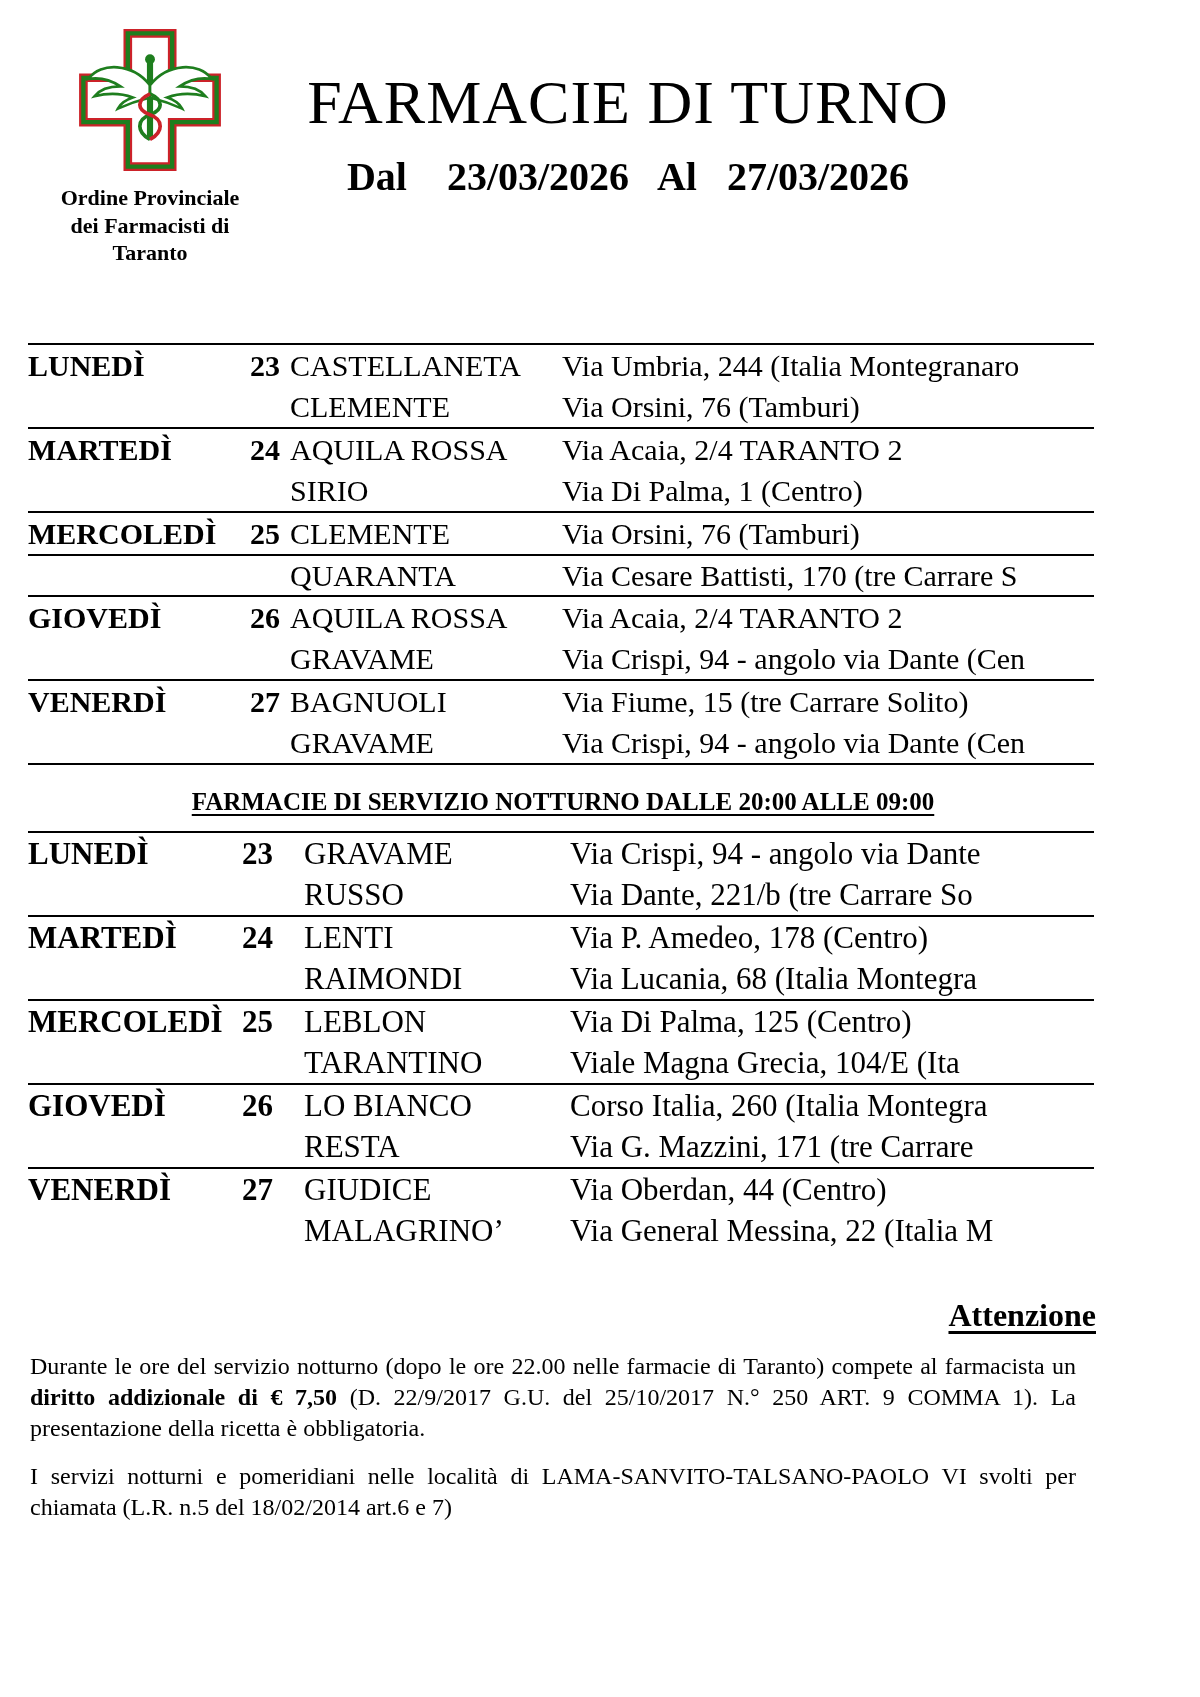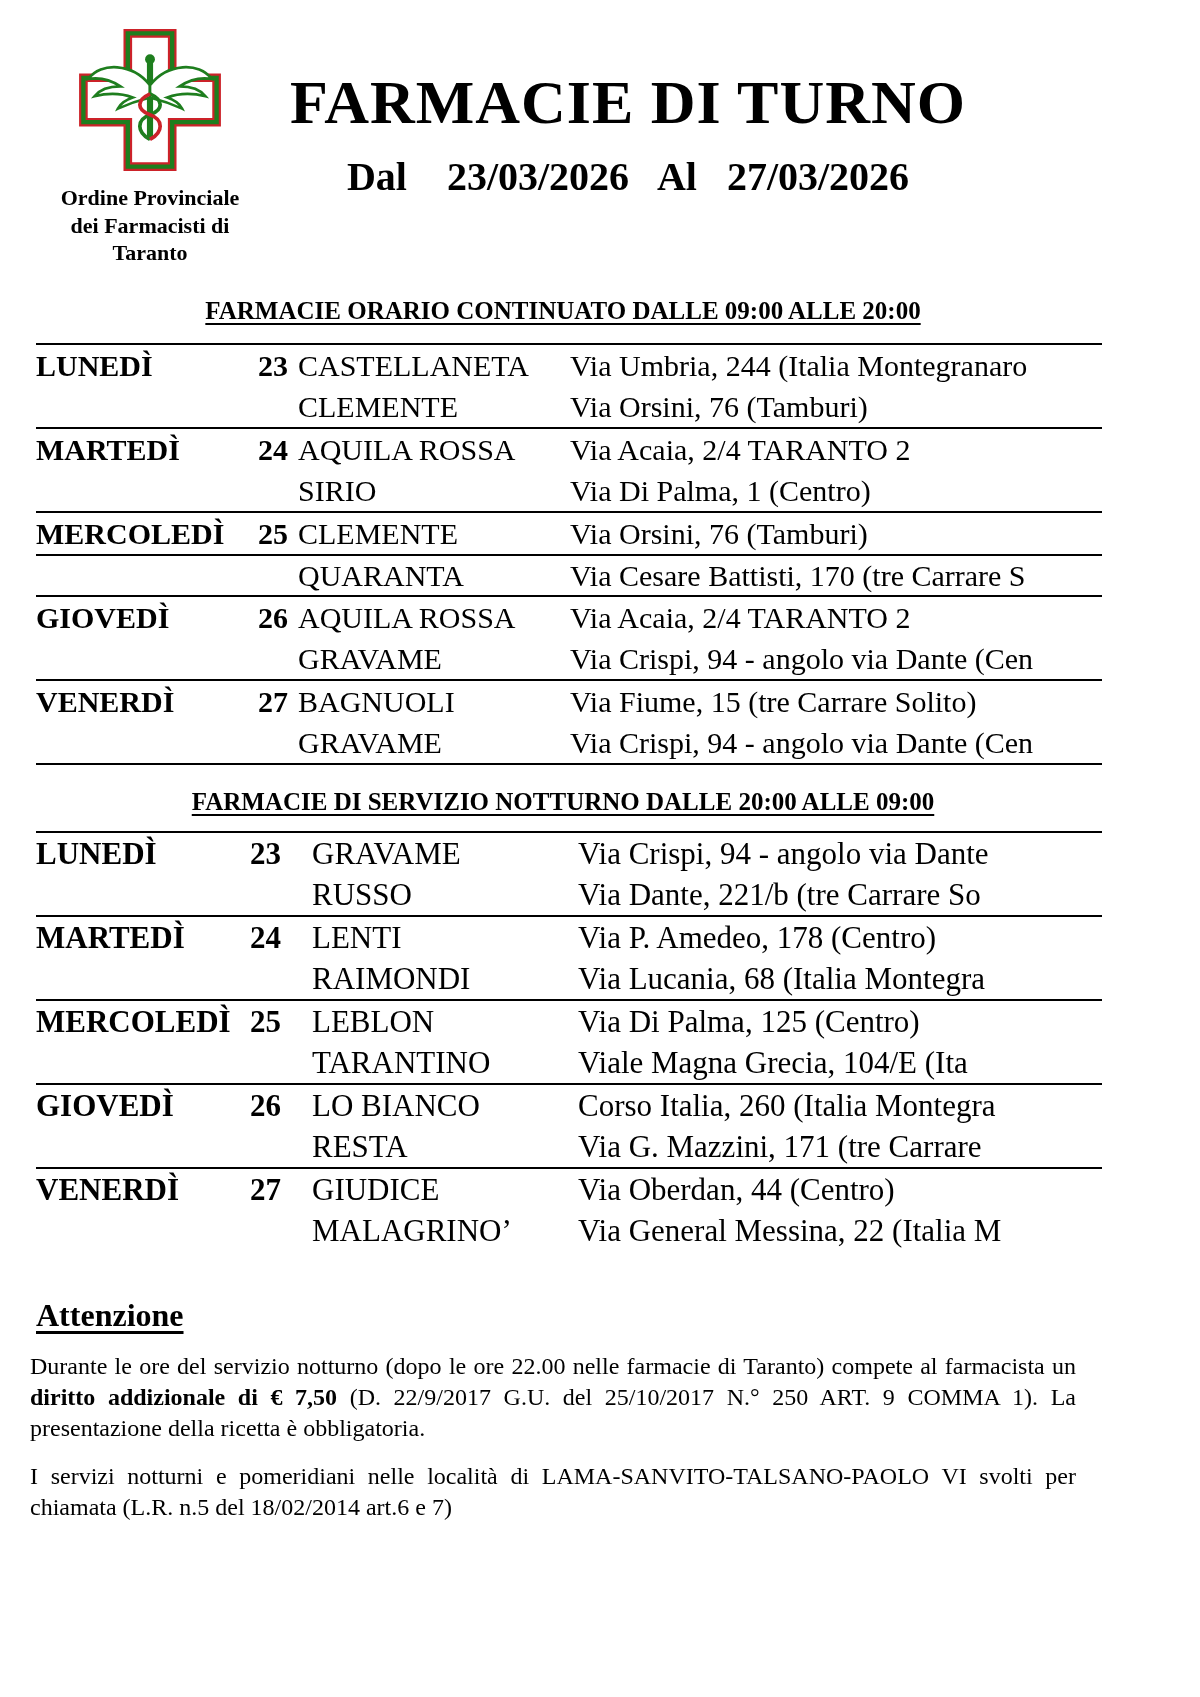--- a/index.html
+++ b/index.html
@@ -16,50 +16,50 @@
 
   
   .logo-block { position:absolute; top:26px; left:52px; width:196px; text-align:center; }
   .logo-svg { width:148px; height:148px; display:inline-block; }
   .org-name {
     margin-top:6px; font-weight:bold; font-size:22px; line-height:1.25;
     white-space:pre-line;
     text-align:center;
   }
   .title-block { position:absolute; top:70px; left:238px; width:780px; text-align:center; }
-  .doc-title { font-size:62px; font-weight:bold; line-height:1.05; letter-spacing:1px; }
+  .doc-title { font-size:62px; font-weight:normal; line-height:1.05; letter-spacing:1px; }
   .date-line { margin-top:18px; font-size:40px; font-weight:bold; white-space:pre; }
 
   
   .sec-head {
     position:absolute; left:30px; width:1066px; text-align:center;
     font-size:25px; font-weight:bold;
     text-decoration:underline; text-underline-offset:4px;
   }
   .sec-head.day   { top:297px; }
   .sec-head.night { top:788px; }
 
   
-  .sheet-table { position:absolute; left:36px; width:1066px; }
+  .sheet-table { position:absolute; left:28px; width:1066px; }
   .sheet-table.t-day   { top:343px; font-size:30px; }
   .sheet-table.t-night { top:831px; font-size:31px; }
   .sheet-table.t-day   { border-bottom:2px solid #000; }
   .tgroup { border-top:2px solid #000; }
   .trow {
     display:grid; align-items:center;
     height:41px; overflow:hidden; white-space:nowrap;
   }
   .t-day   .trow { grid-template-columns:222px 40px 272px 1fr; }
   .t-night .trow { grid-template-columns:214px 62px 266px 1fr; }
   .trow.rule-top { border-top:2px solid #000; }
   .c.day, .c.num { font-weight:bold; }
 
   
   .attention-title {
-    position:absolute; top:1297px; left:36px; width:1066px; text-align:left;
+    position:absolute; top:1297px; left:30px; width:1066px; text-align:right;
     font-size:32px; font-weight:bold;
     text-decoration:underline; text-underline-offset:5px;
   }
   .footer-notes { position:absolute; top:1351px; left:30px; width:1046px; }
   .note-p { font-size:24px; line-height:31px; text-align:justify; }
   .note-p + .note-p { margin-top:17px; }
   .note-em { font-weight:bold; text-underline-offset:3px; }
 </style>
 </head>
 <body>
@@ -80,21 +80,20 @@
     <div class="org-name">Ordine Provinciale
 dei Farmacisti di
 Taranto</div>
   </div>
 
   <div class="title-block">
     <div class="doc-title">FARMACIE DI TURNO</div>
     <div class="date-line">Dal    23/03/2026   Al   27/03/2026</div>
   </div>
 
-  <div class="sec-head day">FARMACIE ORARIO CONTINUATO DALLE 09:00 ALLE 20:00</div>
 
   <div class="sheet-table t-day">
 
     <div class="tgroup">
       <div class="trow">
         <span class="c day">LUNEDÌ</span>
         <span class="c num">23</span>
         <span class="c pname">CASTELLANETA</span>
         <span class="c addr">Via Umbria, 244 (Italia Montegranaro</span>
       </div>

